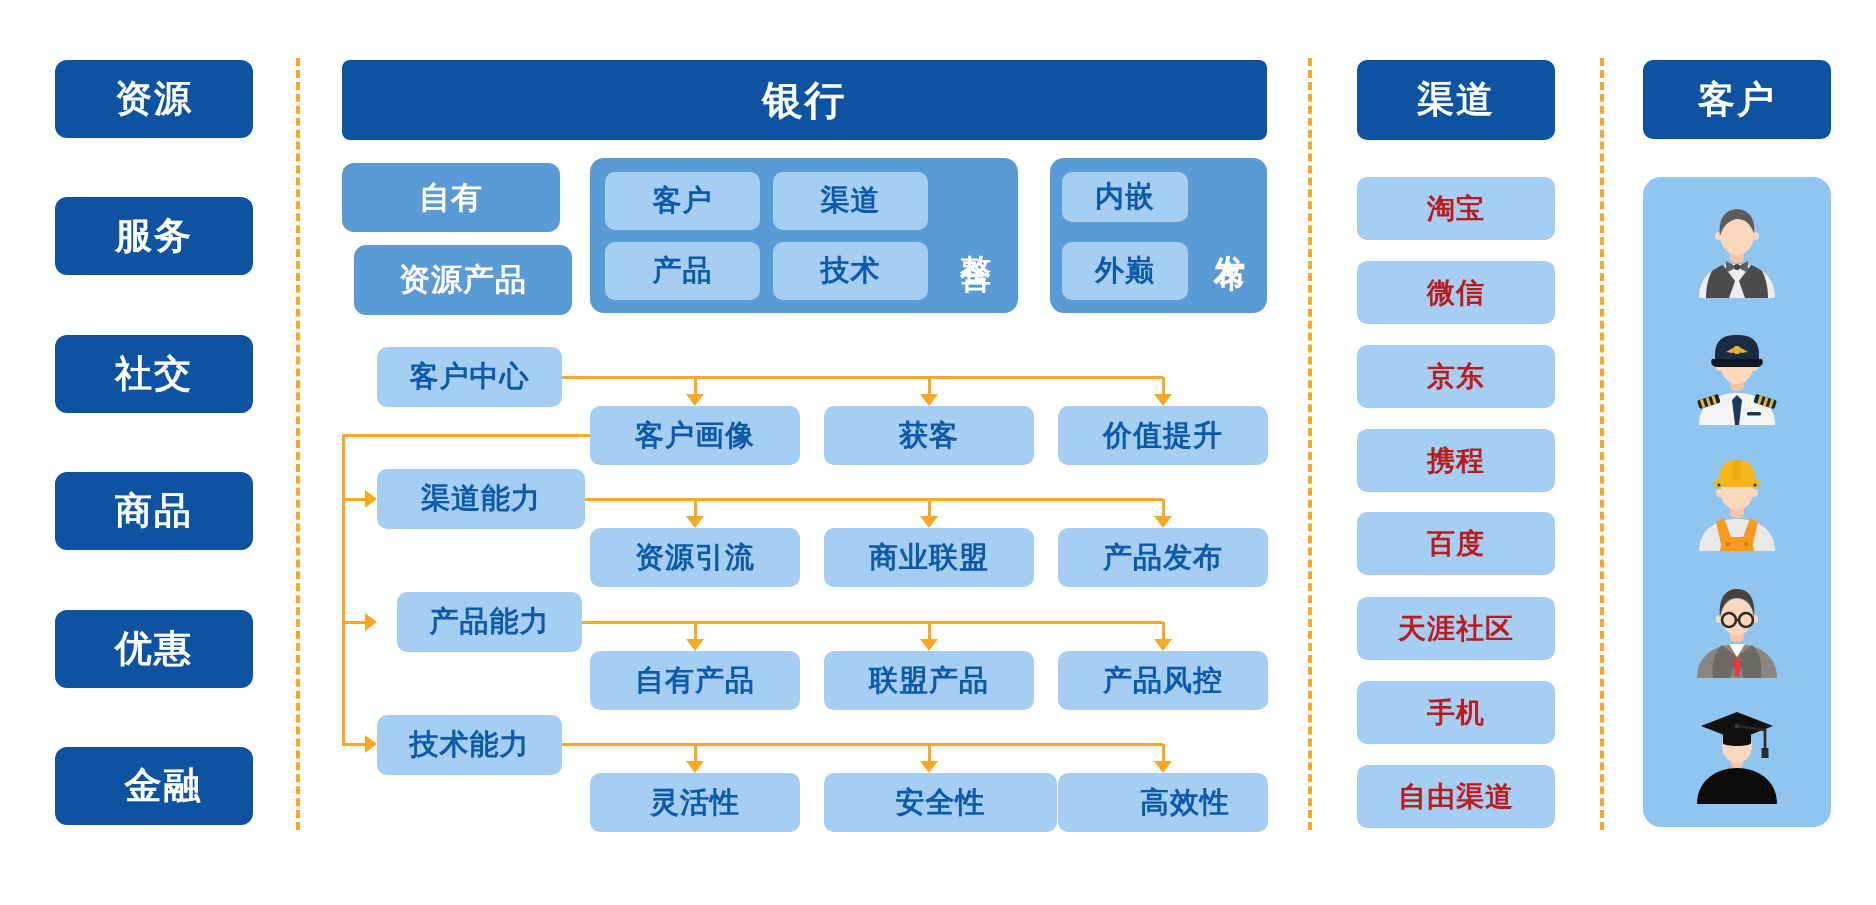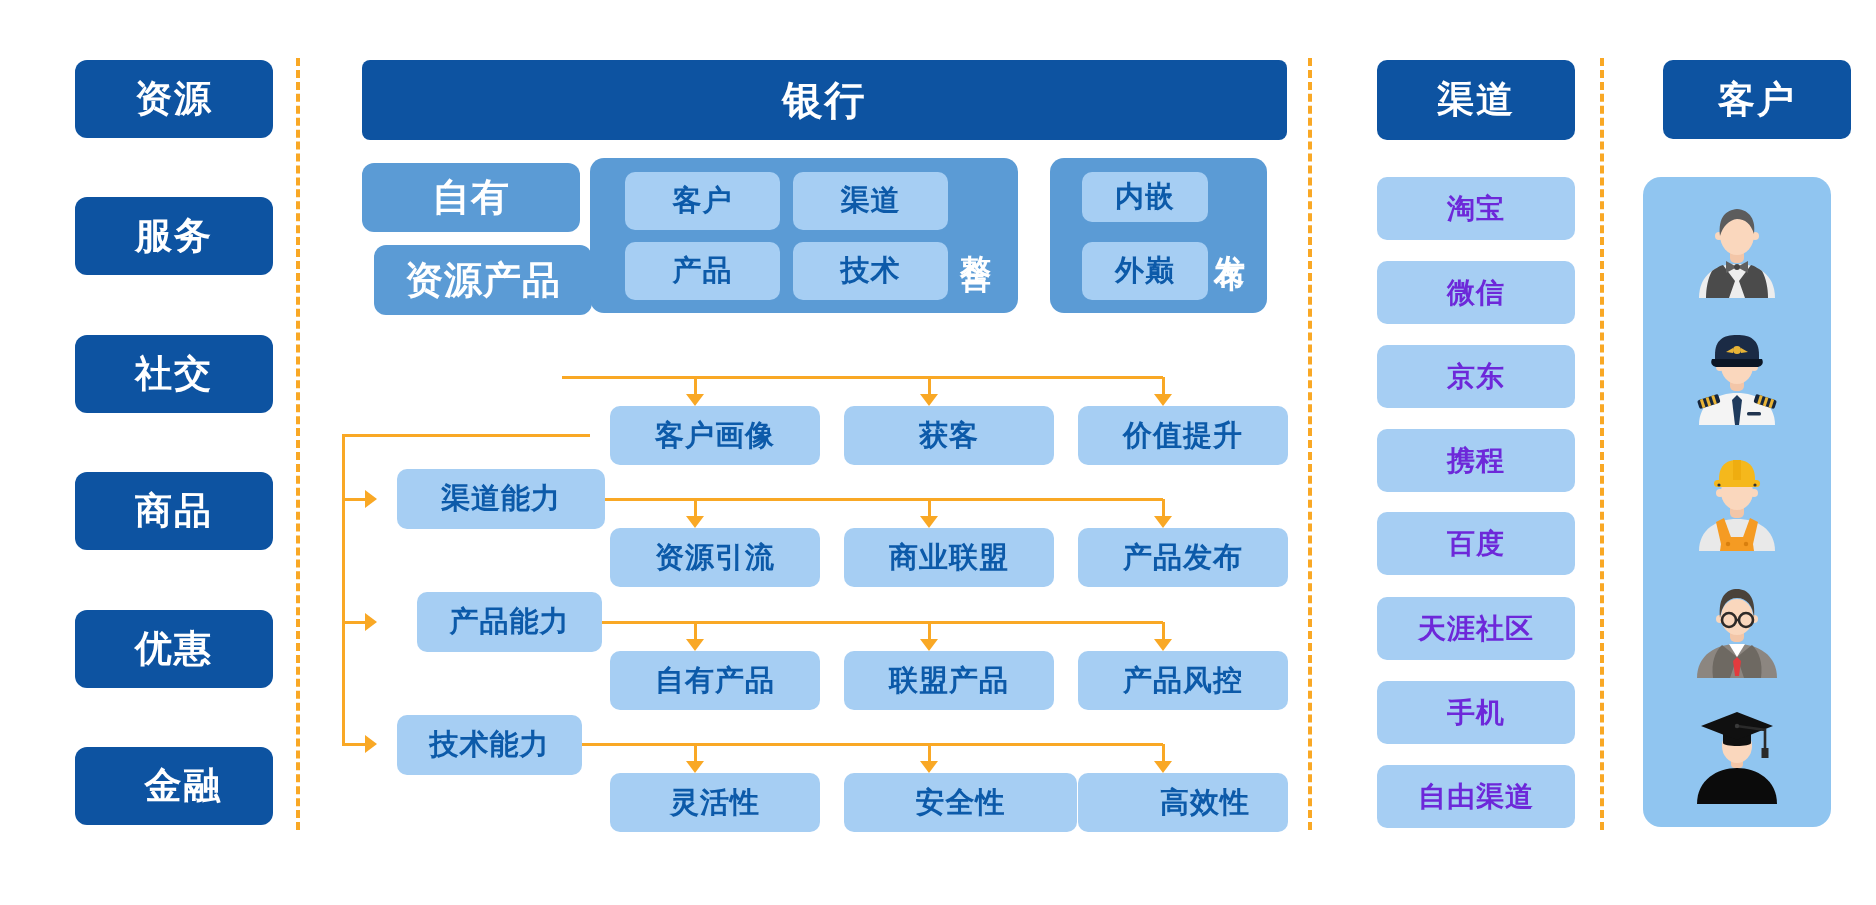--- a/index.html
+++ b/index.html
@@ -1,23 +1,23 @@
 <!DOCTYPE html>
 <html><head>
 <meta charset="utf-8">
 <style>
   html,body{margin:0;padding:0;background:#ffffff;}
   .stage{position:relative;width:1876px;height:905px;background:#ffffff;overflow:hidden;
          font-family:"Liberation Sans","DejaVu Sans",sans-serif;}
-  .box{position:absolute;display:flex;align-items:center;justify-content:center;box-sizing:border-box;margin-left:20px;}
+  .box{position:absolute;display:flex;align-items:center;justify-content:center;box-sizing:border-box;}
   .hdr{background:#0D53A1;color:#ffffff;font-weight:700;font-size:37px;border-radius:12px;letter-spacing:2px;}
-  .mbox{background:#5B9BD5;color:#ffffff;font-weight:700;font-size:38px;border-radius:12px;letter-spacing:1px;}
+  .mbox{background:#5B9BD5;color:#ffffff;font-weight:700;font-size:31px;border-radius:12px;letter-spacing:1px;}
   .mpanel{position:absolute;background:#5B9BD5;border-radius:14px;}
   .lbox{background:#A6CEF3;color:#0C5AA9;font-weight:600;font-size:29px;border-radius:10px;letter-spacing:1px;}
-  .chan{background:#A6CEF3;color:#6d28d9;font-weight:600;font-size:28px;border-radius:10px;letter-spacing:1px;}
+  .chan{background:#A6CEF3;color:#b91c1c;font-weight:600;font-size:28px;border-radius:10px;letter-spacing:1px;}
   .vlabel{position:absolute;color:#ffffff;font-weight:700;font-size:31px;writing-mode:vertical-rl;
           text-orientation:upright;letter-spacing:6px;display:flex;align-items:center;justify-content:center;}
   .vdiv{position:absolute;width:0;border-left:4px dashed #F9A825;}
   .hline{position:absolute;height:3px;background:#F9A825;}
   .vline{position:absolute;width:3px;background:#F9A825;}
   .adown{position:absolute;width:0;height:0;border-left:9px solid transparent;
          border-right:9px solid transparent;border-top:12px solid #F9A825;}
   .aright{position:absolute;width:0;height:0;border-top:9px solid transparent;
           border-bottom:9px solid transparent;border-left:12px solid #F9A825;}
   .cpanel{position:absolute;background:#90C5F0;border-radius:18px;}
@@ -92,20 +92,21 @@
 
   <div class="hline" style="left:343px;top:433.5px;width:247px;"></div>
   <div class="vline" style="left:341.5px;top:433.5px;height:312px;"></div>
   <div class="hline" style="left:343px;top:497.5px;width:22px;"></div>
   <div class="hline" style="left:343px;top:620.5px;width:22px;"></div>
   <div class="hline" style="left:343px;top:742.5px;width:22px;"></div>
   <div class="aright" style="left:365px;top:490px;"></div>
   <div class="aright" style="left:365px;top:613px;"></div>
   <div class="aright" style="left:365px;top:735px;"></div>
 
+  <div class="box lbox" style="left:377px;top:347px;width:185px;height:60px;">客户中心</div>
   <div class="box lbox" style="left:377px;top:469px;width:208px;height:60px;">渠道能力</div>
   <div class="box lbox" style="left:397px;top:592px;width:185px;height:60px;text-align:right;">产品能力</div>
   <div class="box lbox" style="left:377px;top:715px;width:185px;height:60px;">技术能力</div>
 
   <div class="box lbox" style="left:590px;top:406px;width:210px;height:59px;">客户画像</div>
   <div class="box lbox" style="left:824px;top:406px;width:210px;height:59px;">获客</div>
   <div class="box lbox" style="left:1058px;top:406px;width:210px;height:59px;">价值提升</div>
 
   <div class="box lbox" style="left:590px;top:528px;width:210px;height:59px;">资源引流</div>
   <div class="box lbox" style="left:824px;top:528px;width:210px;height:59px;">商业联盟</div>

